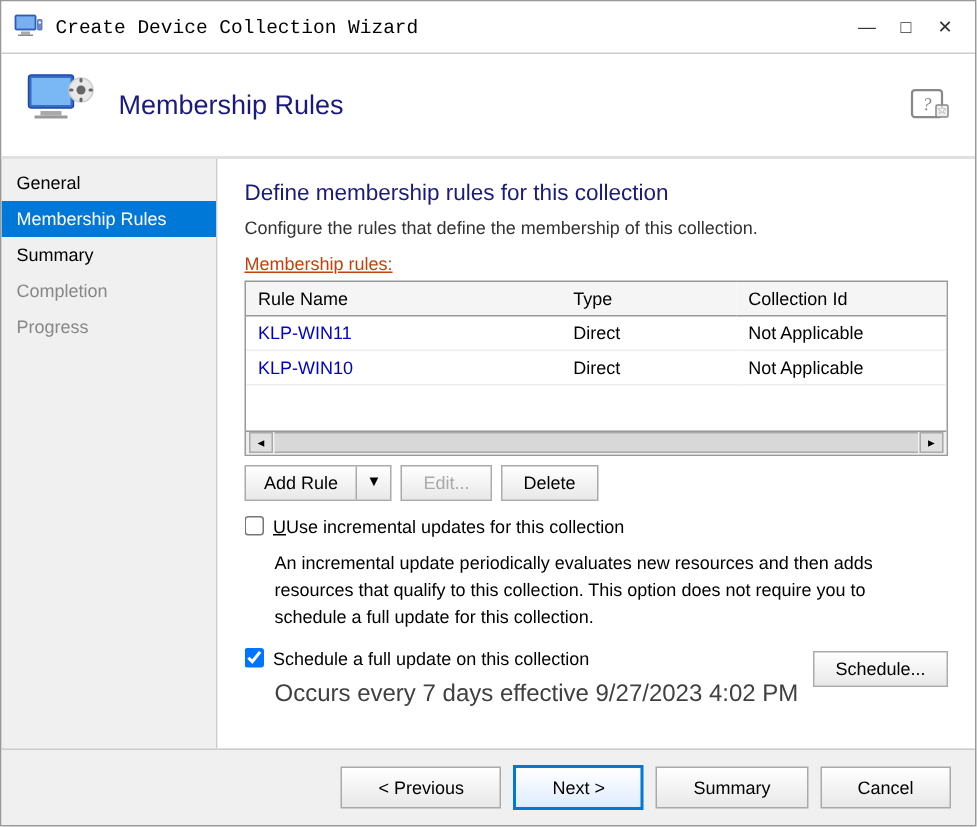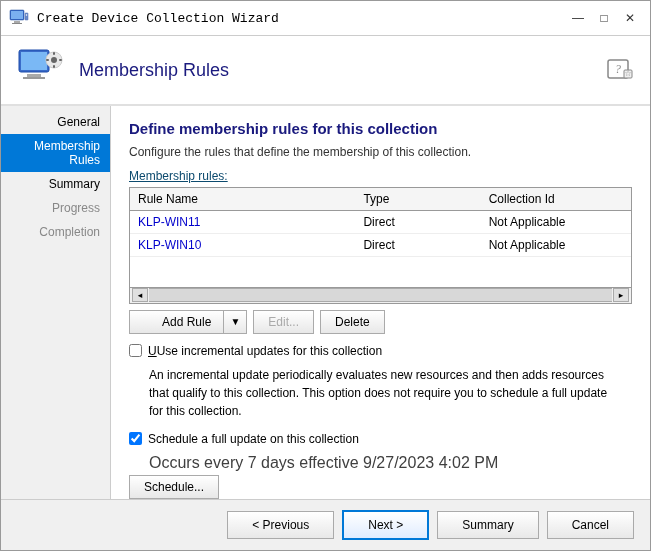--- a/index.html
+++ b/index.html
@@ -92,25 +92,24 @@
       color: #666;
     }
 
     .main-content {
       display: flex;
       flex: 1;
       overflow: hidden;
     }
 
     .sidebar {
-      width: 110px;
+      width: 144px;
       background: #f0f0f0;
       border-right: 1px solid #ccc;
       padding-top: 4px;
-      text-align: right;
     }
     .sidebar-item {
       padding: 5px 10px;
       font-size: 12px;
       cursor: pointer;
       color: #000;
     }
     .sidebar-item.active {
       background: #0078d7;
       color: #fff;
@@ -123,30 +122,30 @@
     .content-area {
       flex: 1;
       padding: 14px 18px;
       background: #fff;
       overflow-y: auto;
     }
     .content-title {
       font-size: 15px;
       color: #1a1a7e;
       margin-bottom: 8px;
-      font-weight: bold;
+      font-weight: normal;
     }
     .content-subtitle {
       font-size: 12px;
       color: #333;
       margin-bottom: 10px;
     }
     .section-label {
       font-size: 12px;
-      color: #0c4a6e;
+      color: #c2410c;
       margin-bottom: 4px;
       text-decoration: underline;
     }
 
     .rules-table-container {
       border: 1px solid #999;
       margin-bottom: 6px;
       overflow: hidden;
     }
     .rules-table {
@@ -205,21 +204,20 @@
       margin-bottom: 10px;
       align-items: center;
     }
     .add-rule-btn {
       display: flex;
       align-items: center;
       border: 1px solid #aaa;
       background: linear-gradient(to bottom, #fff, #e8e8e8);
       cursor: pointer;
       font-size: 12px;
-      padding-left: 20px;
     }
     .add-rule-main {
       padding: 4px 12px;
       border-right: 1px solid #aaa;
     }
     .add-rule-arrow {
       padding: 4px 6px;
       font-size: 10px;
     }
     .action-btn {
@@ -258,21 +256,20 @@
       margin-left: 20px;
       margin-bottom: 12px;
       padding-right: 10px;
     }
 
     .schedule-row {
       display: flex;
       align-items: flex-start;
       gap: 1px;
       margin-bottom: 4px;
-      flex-direction: column;
     }
     .schedule-occurs {
       font-size: 16px;
       color: #404040;
       margin-top: 4px;
     }
 
     .footer {
       background: #f0f0f0;
       border-top: 1px solid #ccc;
@@ -352,24 +349,24 @@
       <div class="sidebar-item">
         <span>General</span>
       </div>
       <div class="sidebar-item active">
         <span>Membership Rules</span>
       </div>
       <div class="sidebar-item">
         <span>Summary</span>
       </div>
       <div class="sidebar-item disabled">
+        <span>Completion</span>
+      </div>
+      <div class="sidebar-item disabled">
         <span>Progress</span>
-      </div>
-      <div class="sidebar-item disabled">
-        <span>Completion</span>
       </div>
     </div>
 
     <div class="content-area">
       <div class="content-title">Define membership rules for this collection</div>
       <div class="content-subtitle">Configure the rules that define the membership of this collection.</div>
 
       <div class="section-label">Membership rules:</div>
 
       <div class="rules-table-container">

